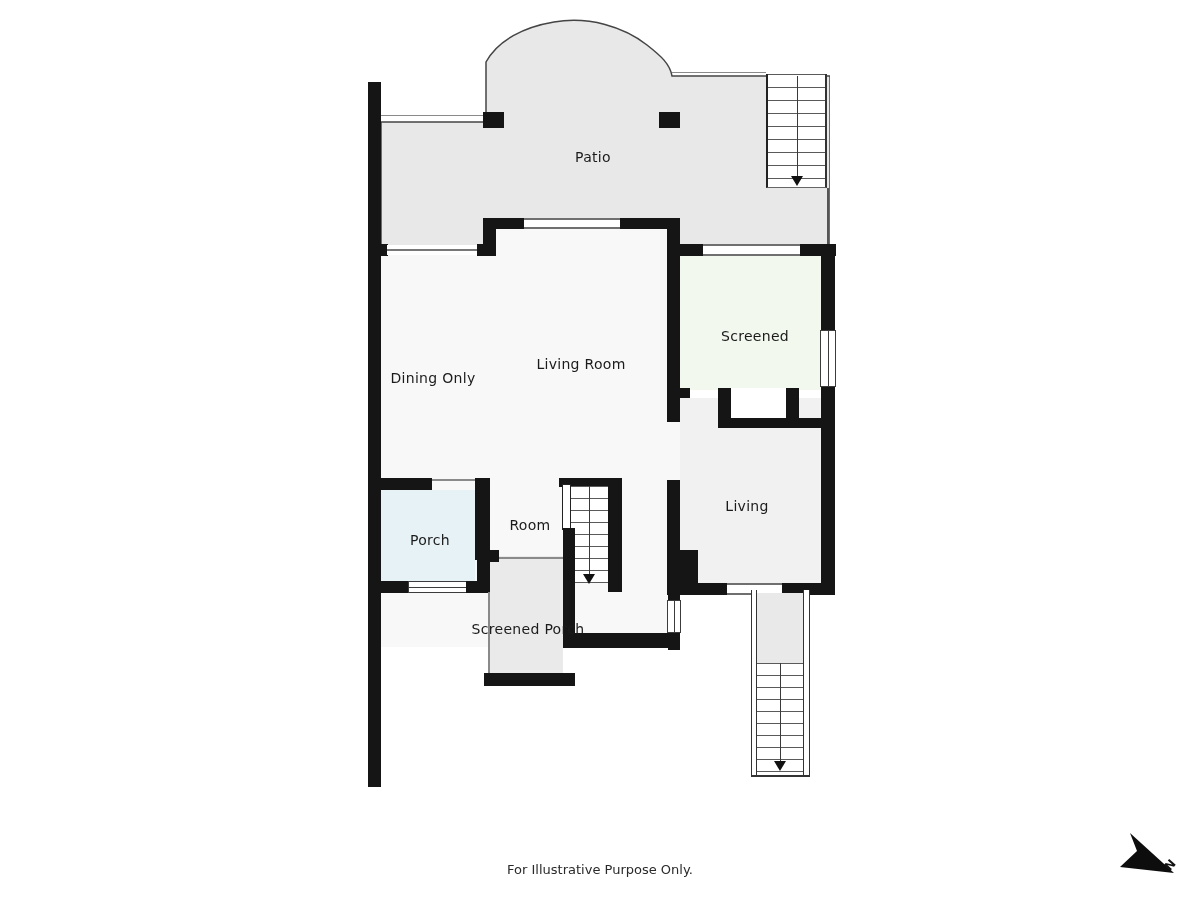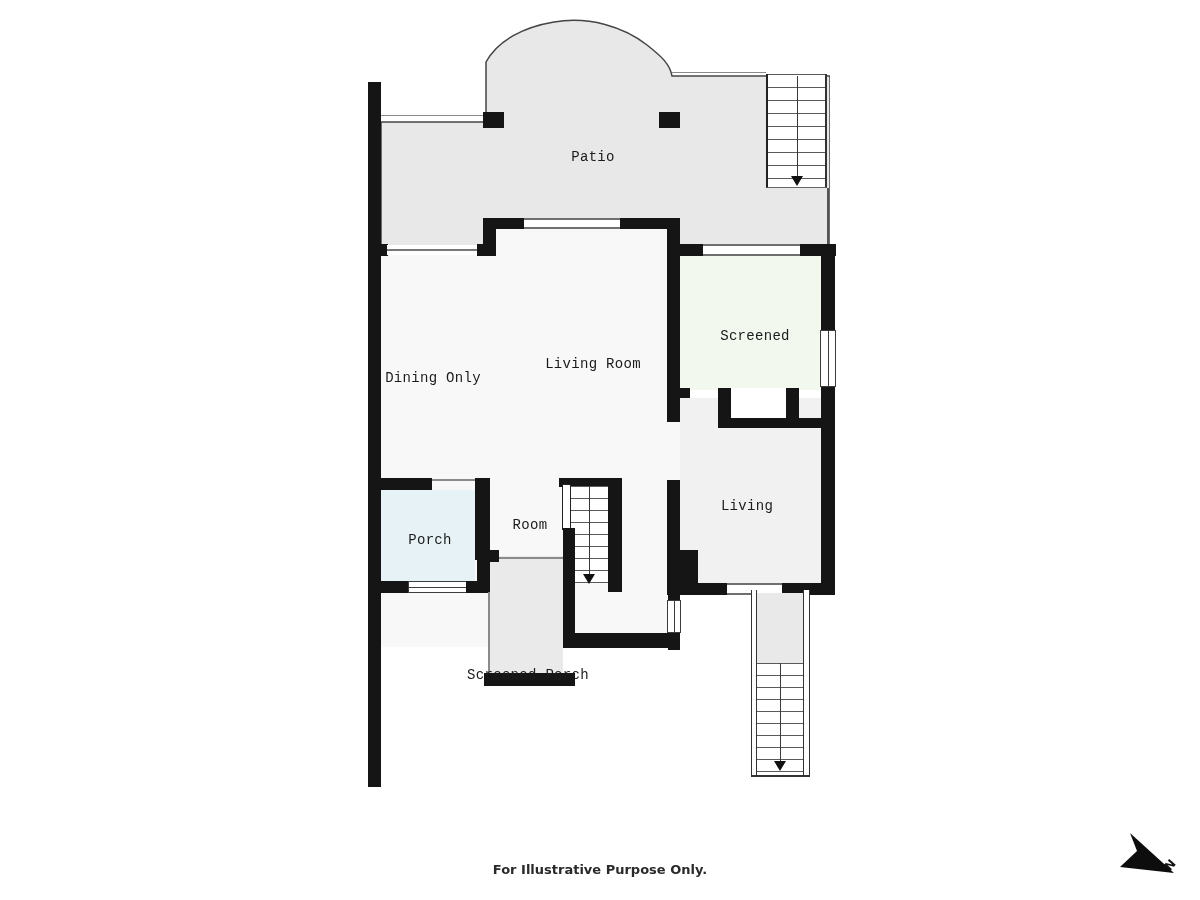--- a/index.html
+++ b/index.html
@@ -3,21 +3,21 @@
 <meta charset="utf-8">
 <style>
   html,body{margin:0;padding:0;background:#ffffff;}
   #canvas{position:relative;width:1200px;height:900px;background:#ffffff;overflow:hidden;
           font-family:"DejaVu Sans","Liberation Sans",sans-serif;}
   .abs{position:absolute;}
   .wall{position:absolute;background:#151515;}
   .fill{position:absolute;}
   .thin{position:absolute;background:#8a8a8a;}
   .label{position:absolute;transform:translate(-50%,-50%);font-size:14px;color:#1b1b1b;
-         white-space:nowrap;letter-spacing:.3px;font-family:Liberation Mono, monospace;}
+         white-space:nowrap;letter-spacing:.3px;}
   .door-h{position:absolute;background:#ffffff;border-top:2px solid #6f6f6f;border-bottom:2px solid #6f6f6f;box-sizing:border-box;}
   .window{position:absolute;background:#ffffff;border:1px solid #3c3c3c;box-sizing:border-box;}
   .window.h::after{content:'';position:absolute;left:0;right:0;top:50%;height:1px;background:#3c3c3c;}
   .window.v::after{content:'';position:absolute;top:0;bottom:0;left:50%;width:1px;background:#3c3c3c;}
   .treads{position:absolute;background-color:#ffffff;
           background-image:repeating-linear-gradient(to bottom,#5a5a5a 0 1px,transparent 1px 12px);}
   .centerline{position:absolute;width:1px;background:#3a3a3a;}
   .arr-down{position:absolute;width:0;height:0;border-left:6px solid transparent;
             border-right:6px solid transparent;border-top:10px solid #111;}
   .rail{position:absolute;background:#ffffff;border-left:1px solid #333;border-right:1px solid #333;box-sizing:border-box;}
@@ -113,27 +113,27 @@
   <div class="rail" style="left:751px;top:590px;width:6px;height:187px;"></div>
   <div class="rail" style="left:803px;top:590px;width:7px;height:187px;"></div>
   <div class="fill" style="left:757px;top:593px;width:46px;height:70px;background:#e9e9e9;"></div>
   <div class="treads" style="left:757px;top:663px;width:46px;height:112px;"></div>
   <div class="thin" style="left:751px;top:775px;width:59px;height:2px;background:#333;"></div>
   <div class="centerline" style="left:780px;top:663px;height:100px;"></div>
   <div class="arr-down" style="left:774px;top:761px;"></div>
 
   <div class="label" style="left:593px;top:157px;">Patio</div>
   <div class="label" style="left:433px;top:378px;">Dining Only</div>
-  <div class="label" style="left:581px;top:364px;margin-left:12px;">Living Room</div>
+  <div class="label" style="left:581px;top:364px;">Living Room</div>
   <div class="label" style="left:755px;top:336px;">Screened</div>
   <div class="label" style="left:747px;top:506px;">Living</div>
   <div class="label" style="left:430px;top:540px;">Porch</div>
   <div class="label" style="left:530px;top:525px;">Room</div>
-  <div class="label" style="left:528px;top:629px;margin-top:46px;">Screened Porch</div>
+  <div class="label" style="left:528px;top:629px;">Screened Porch</div>
 
   <svg class="abs" style="left:1118px;top:831px;" width="64" height="48" viewBox="0 0 64 48">
     <polygon points="12,2 56,42 2,36 19,20" fill="#0d0d0d"></polygon>
   </svg>
   <div class="north-n" style="left:1165px;top:858px;">N</div>
 
-  <div class="footer" style="left:600px;top:869px;font-weight:bold;">For Illustrative Purpose Only.</div>
+  <div class="footer" style="left:600px;top:869px;">For Illustrative Purpose Only.</div>
 
 </div>
 
 </body></html>

